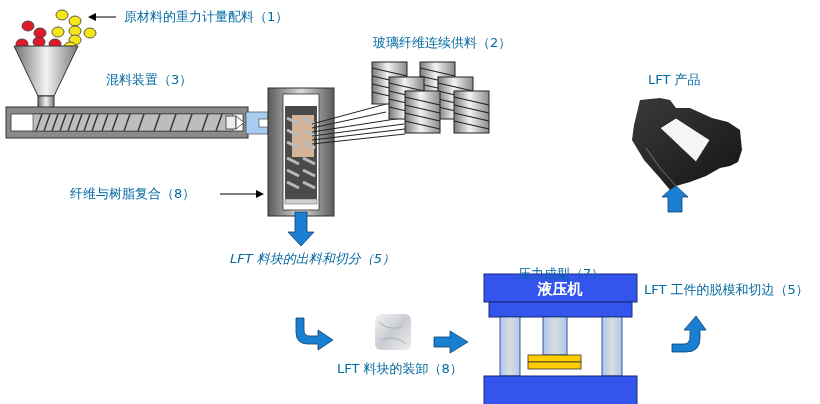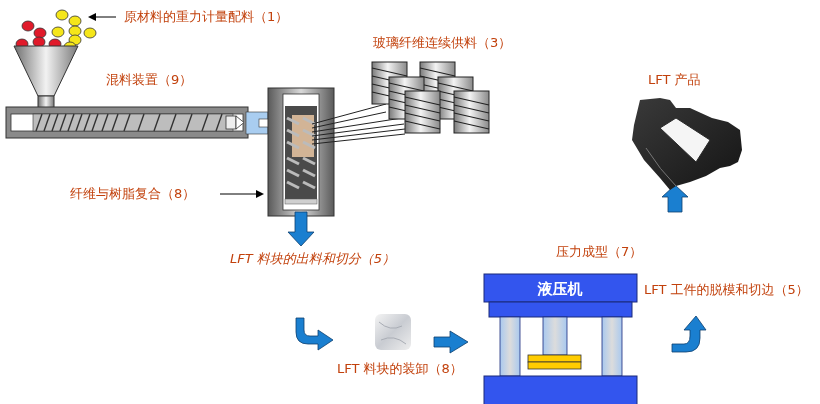--- a/index.html
+++ b/index.html
@@ -1,18 +1,18 @@
 <!DOCTYPE html>
 <html><head>
 <meta charset="utf-8">
 <style>
   html, body { margin: 0; padding: 0; background: #ffffff; }
   body { width: 820px; height: 404px; position: relative; overflow: hidden;
          font-family: "DejaVu Sans", "Liberation Sans", sans-serif; }
-  .lbl { position: absolute; font-size: 13px; color: #c2410c; white-space: nowrap; line-height: 16px; }
+  .lbl { position: absolute; font-size: 13px; color: #0369a1; white-space: nowrap; line-height: 16px; }
   svg { position: absolute; left: 0; top: 0; }
   .press-title { font-family: "DejaVu Sans", sans-serif; font-weight: bold; font-size: 15px; fill: #ffffff; }
 </style>
 </head>
 <body>
 
 <svg width="820" height="404" viewBox="0 0 820 404">
   <defs>
     <linearGradient id="gHopper" x1="0" x2="1">
       <stop offset="0" stop-color="#6f6f6f"></stop>
@@ -235,20 +235,20 @@
   </g>
 
   <g>
     <path d="M634,125 L640,100 L660,98 L670,100 L676,108 L690,108 L712,118 L728,122 L740,130 L742,150 L738,162 L730,166 L720,168 L706,176 L690,182 L676,186 L670,190 L660,178 L644,160 L632,140 Z" fill="url(#gProduct)"></path>
     <path d="M660,128 L676,118 L710,140 L696,162 Z" fill="#f5f5f5" stroke="#2a2a2a" stroke-width="1"></path>
     <path d="M646,148 Q660,170 676,186" stroke="#777" stroke-width="1" fill="none"></path>
   </g>
 </svg>
 
 <div class="lbl" style="left:124px; top:9px;">原材料的重力计量配料（1）</div>
-<div class="lbl" style="left:106px; top:72px;">混料装置（9）</div>
-<div class="lbl" style="left:373px; top:35px;">玻璃纤维连续供料（3）</div>
+<div class="lbl" style="left:106px; top:72px;">混料装置（3）</div>
+<div class="lbl" style="left:373px; top:35px;">玻璃纤维连续供料（2）</div>
 <div class="lbl" style="left:70px; top:186px;">纤维与树脂复合（8）</div>
 <div class="lbl" style="left:230px; top:251px;font-style:italic;">LFT 料块的出料和切分（5）</div>
 <div class="lbl" style="left:337px; top:361px;">LFT 料块的装卸（8）</div>
-<div class="lbl" style="left:518px; top:244px;margin-left:38px;">压力成型（7）</div>
+<div class="lbl" style="left:518px; top:266px;">压力成型（7）</div>
 <div class="lbl" style="left:644px; top:282px;">LFT 工件的脱模和切边（5）</div>
 <div class="lbl" style="left:624px; top:72px;margin-left:24px;">LFT 产品</div>
 
 </body></html>

